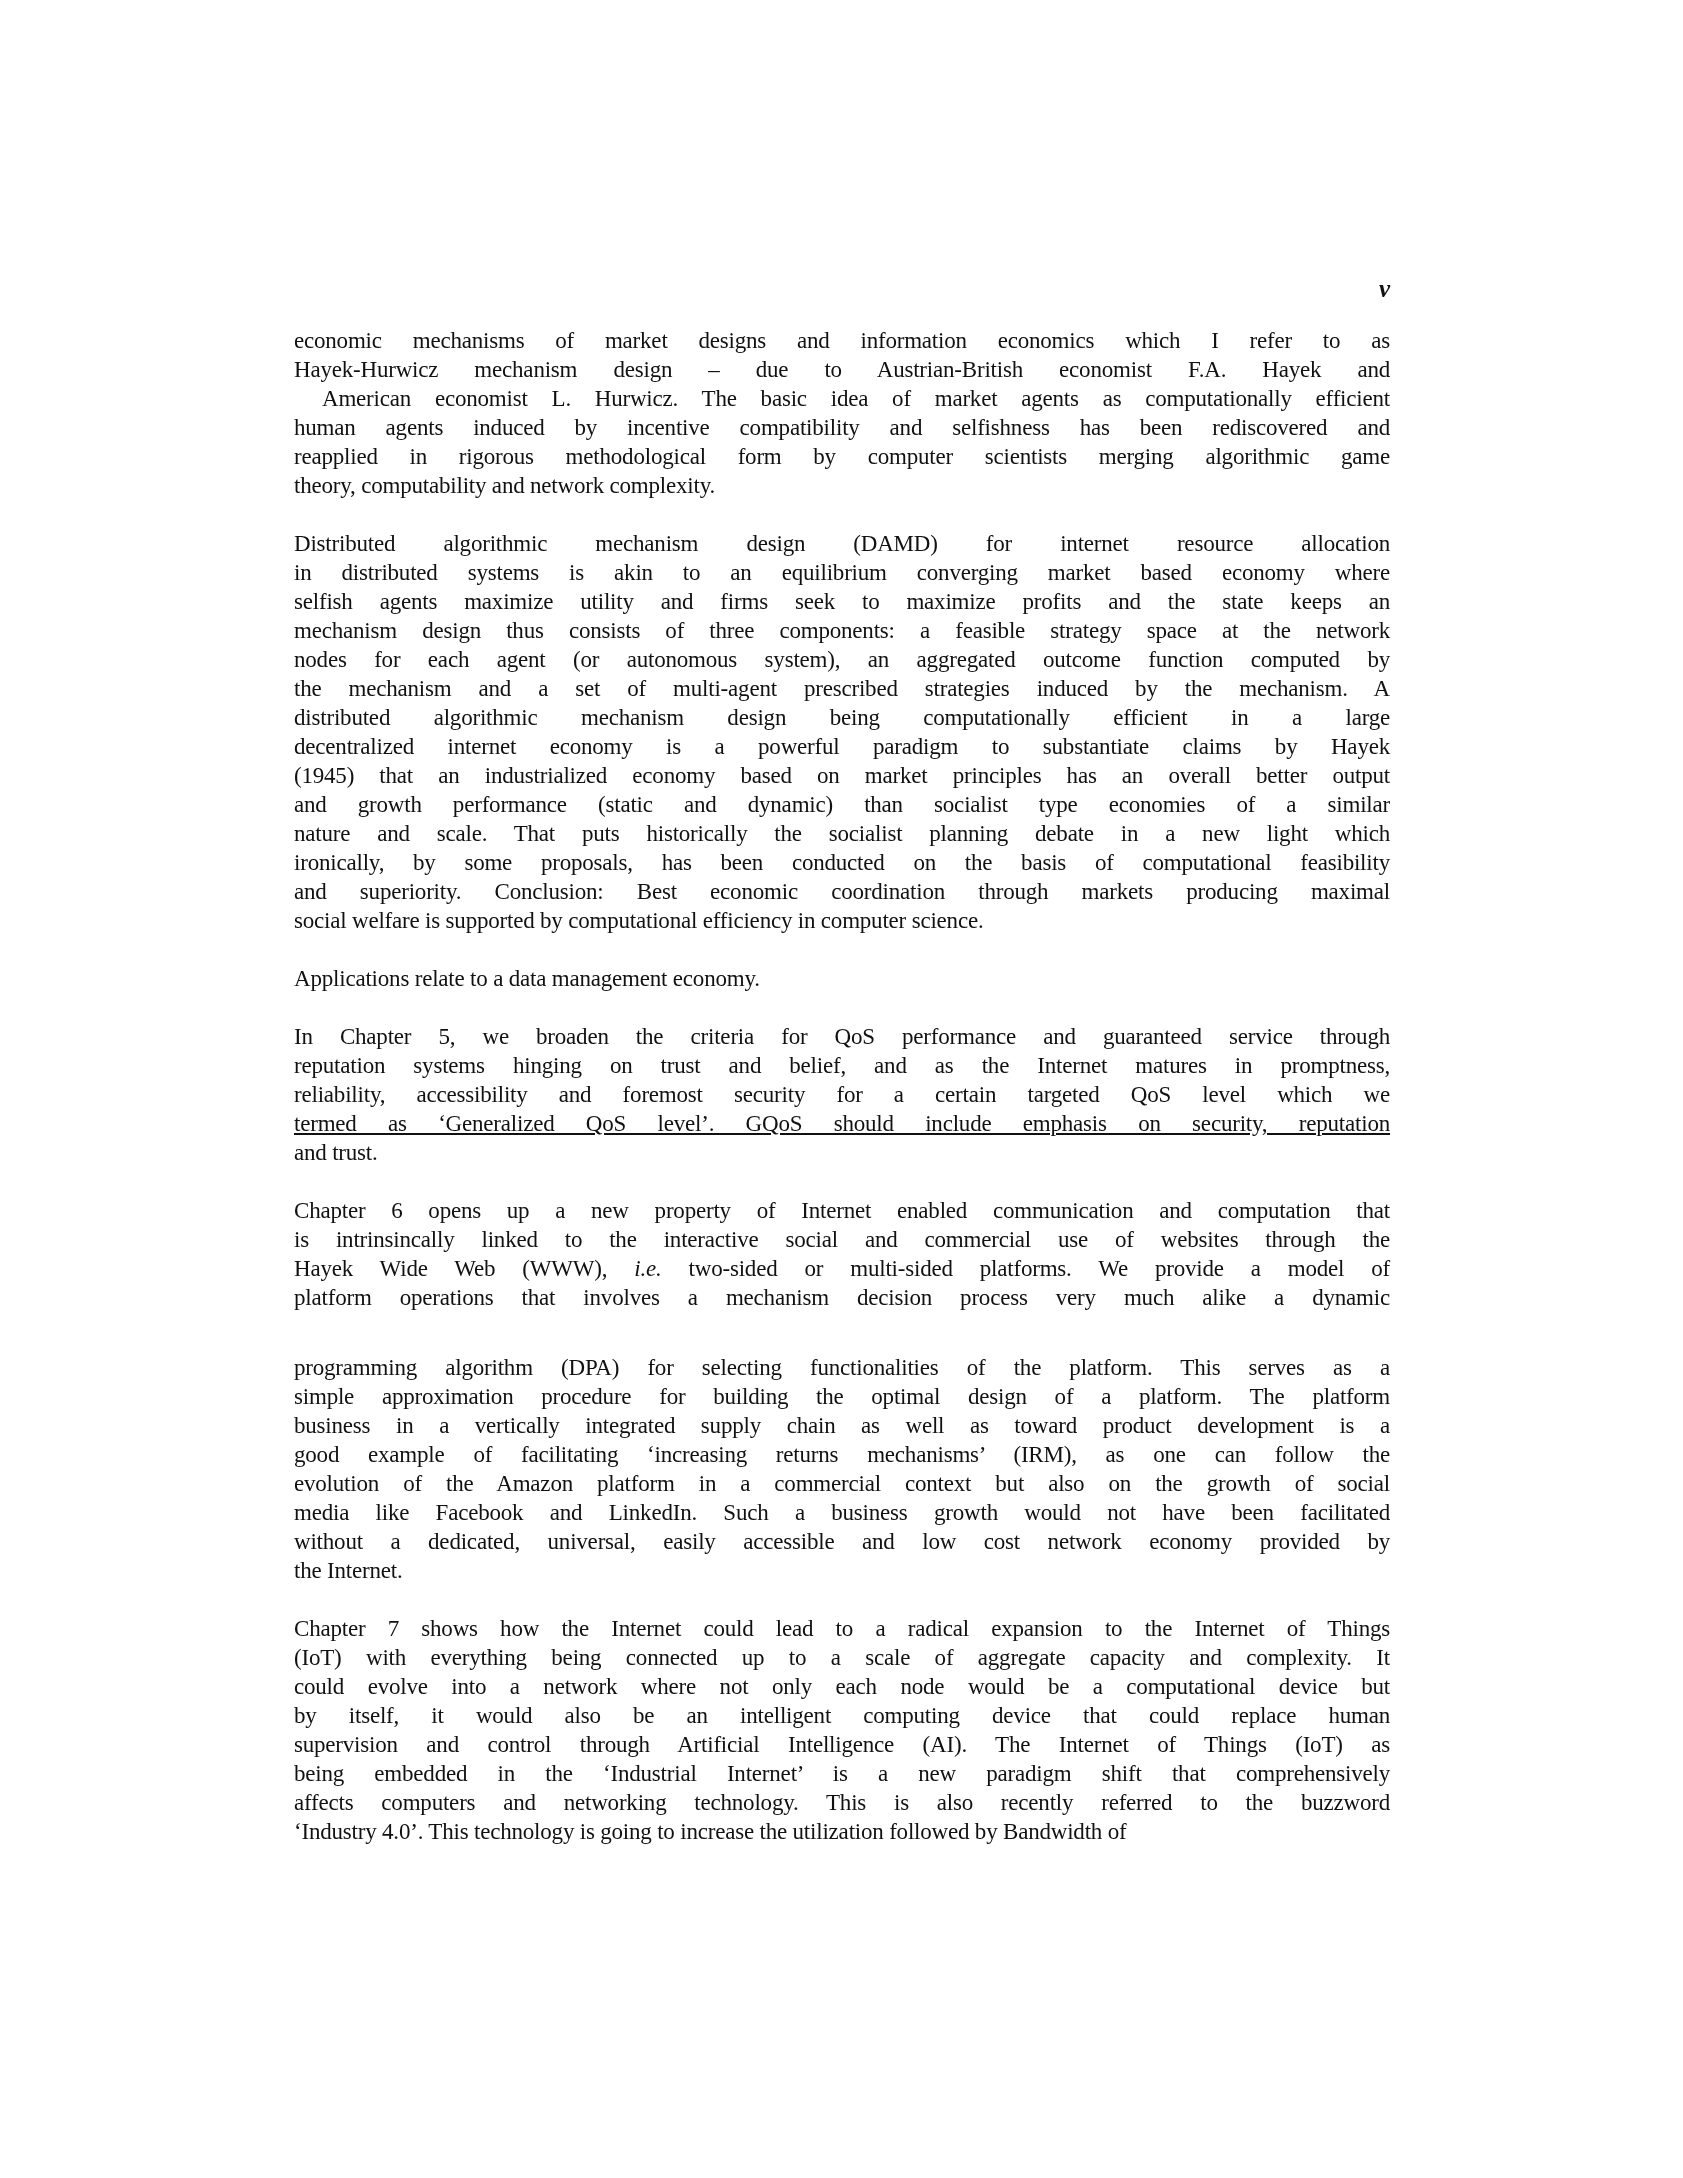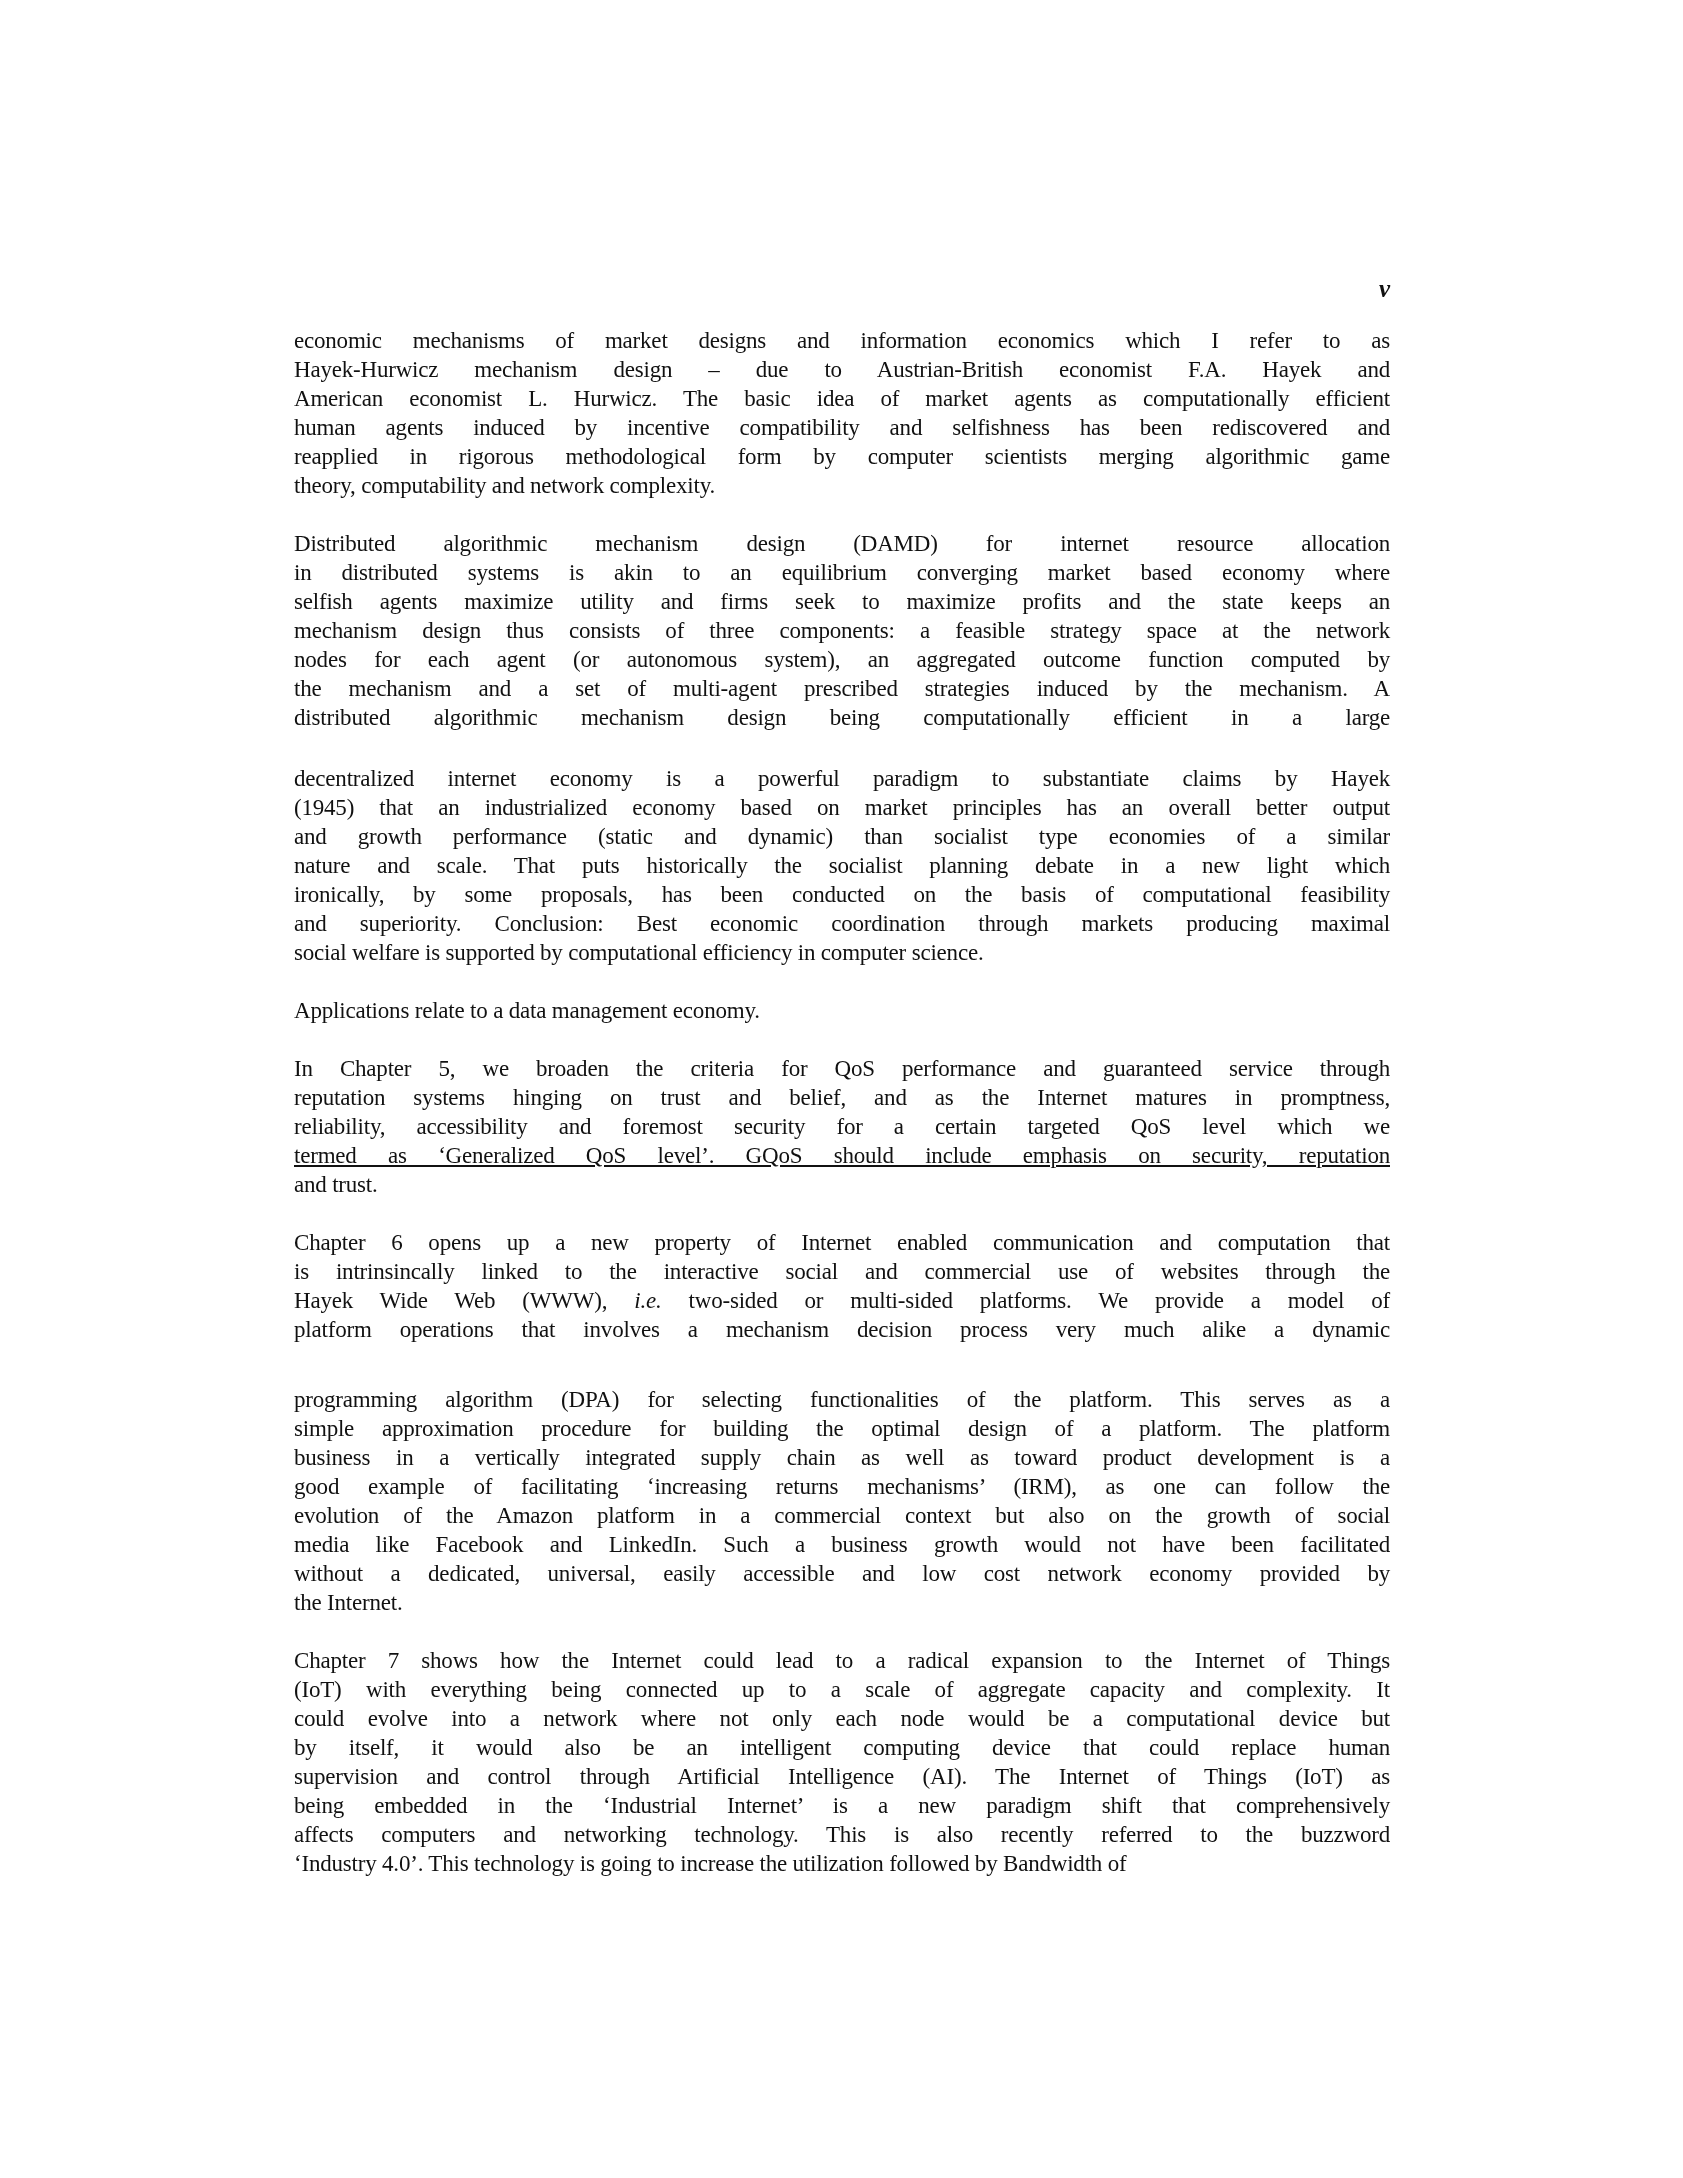--- a/index.html
+++ b/index.html
@@ -25,34 +25,34 @@
   </style>
 </head>
 <body>
 
 <div class="page">
   <div class="page-number">v</div>
   <div class="body-text" id="body-text">
       <div class="para">
         <div class="line" style="white-space: normal;"><span>economic mechanisms of market designs and information economics which I refer to as</span></div>
         <div class="line" style="white-space: normal;"><span>Hayek-Hurwicz mechanism design – due to Austrian-British economist F.A. Hayek and</span></div>
-        <div class="line" style="white-space: normal;"><span>American economist L. Hurwicz. The basic idea of market agents as computationally efficient</span></div>
+        <div class="line" style="white-space: normal; margin-left: 28px;"><span>American economist L. Hurwicz. The basic idea of market agents as computationally efficient</span></div>
         <div class="line" style="white-space: normal;"><span>human agents induced by incentive compatibility and selfishness has been rediscovered and</span></div>
         <div class="line" style="white-space: normal;"><span>reapplied in rigorous methodological form by computer scientists merging algorithmic game</span></div>
         <div class="line last" style="white-space: normal;"><span>theory, computability and network complexity.</span></div>
       </div>
       <div class="para">
         <div class="line" style="white-space: normal;"><span>Distributed algorithmic mechanism design (DAMD) for internet resource allocation</span></div>
         <div class="line" style="white-space: normal;"><span>in distributed systems is akin to an equilibrium converging market based economy where</span></div>
         <div class="line" style="white-space: normal;"><span>selfish agents maximize utility and firms seek to maximize profits and the state keeps an</span></div>
         <div class="line" style="white-space: normal;"><span>mechanism design thus consists of three components: a feasible strategy space at the network</span></div>
         <div class="line" style="white-space: normal;"><span>nodes for each agent (or autonomous system), an aggregated outcome function computed by</span></div>
         <div class="line" style="white-space: normal;"><span>the mechanism and a set of multi-agent prescribed strategies induced by the mechanism. A</span></div>
         <div class="line" style="white-space: normal;"><span>distributed algorithmic mechanism design being computationally efficient in a large</span></div>
-        <div class="line" style="white-space: normal; margin-top: 32px;"><span>decentralized internet economy is a powerful paradigm to substantiate claims by Hayek</span></div>
+        <div class="line" style="white-space: normal;"><span>decentralized internet economy is a powerful paradigm to substantiate claims by Hayek</span></div>
         <div class="line" style="white-space: normal;"><span>(1945) that an industrialized economy based on market principles has an overall better output</span></div>
         <div class="line" style="white-space: normal;"><span>and growth performance (static and dynamic) than socialist type economies of a similar</span></div>
         <div class="line" style="white-space: normal;"><span>nature and scale. That puts historically the socialist planning debate in a new light which</span></div>
         <div class="line" style="white-space: normal;"><span>ironically, by some proposals, has been conducted on the basis of computational feasibility</span></div>
         <div class="line" style="white-space: normal;"><span>and superiority. Conclusion: Best economic coordination through markets producing maximal</span></div>
         <div class="line last" style="white-space: normal;"><span>social welfare is supported by computational efficiency in computer science.</span></div>
       </div>
       <div class="para">
         <div class="line last" style="white-space: normal;"><span>Applications relate to a data management economy.</span></div>
       </div>

